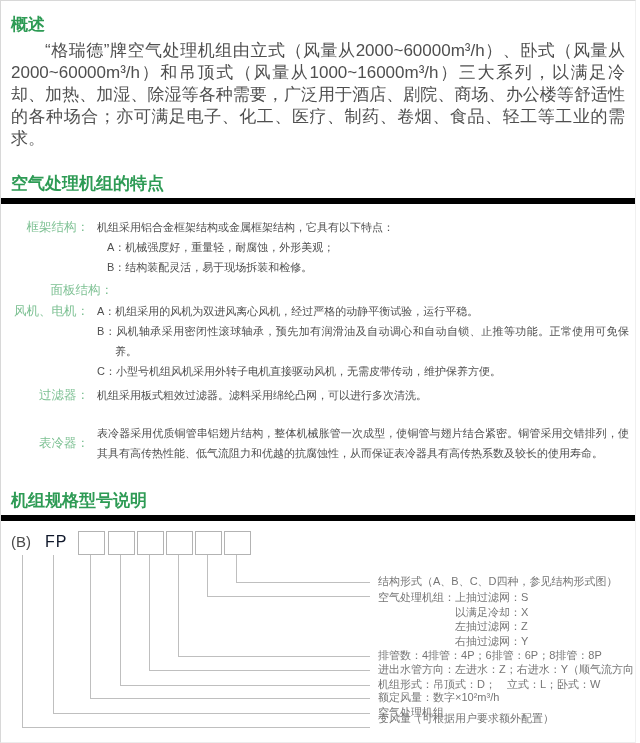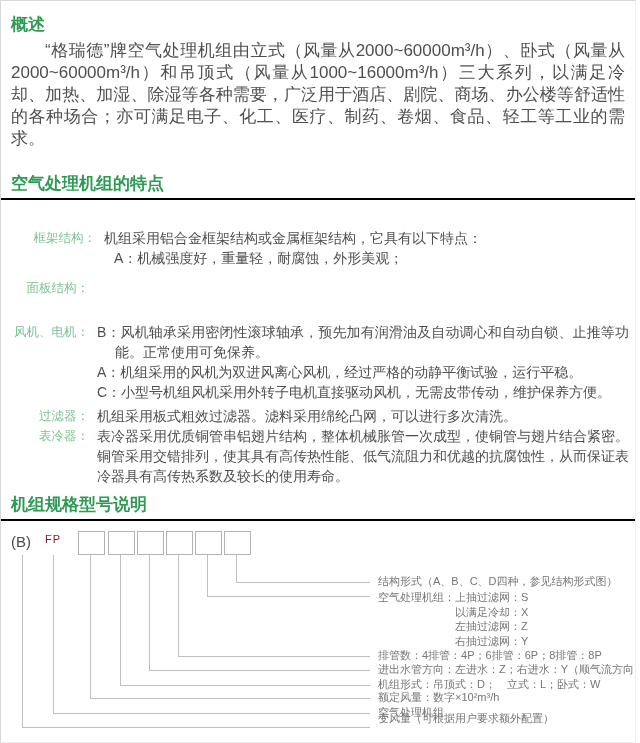--- a/index.html
+++ b/index.html
@@ -8,43 +8,43 @@
     background:#ffffff;overflow:hidden;
     border-top:1px solid #d8d8d8;border-left:1px solid #d8d8d8;
     border-right:1px solid #f0f0f0;border-bottom:1px solid #ececec;
     font-family:"Liberation Sans","DejaVu Sans",sans-serif;color:#4f4f4f;
   }
   .h{
     font-family:"DejaVu Serif","Liberation Serif",serif;
     font-weight:bold;font-size:17px;color:#2e9b55;margin:0;line-height:22px;
   }
   .h-ovr{margin:12px 10px 0 10px;}
-  .h-wrap{border-bottom:2px solid #000000;padding:0 22px 4px 10px;}
+  .h-wrap{border-bottom:6px solid #000000;padding:0 22px 4px 10px;}
   .hw-feat{margin-top:22px;}
-  .hw-model{margin-top:7px;}
+  .hw-model{margin-top:26px;}
   .body-par{
     margin:5px 10px 0 10px;font-size:17px;line-height:22px;color:#4f4f4f;
     text-indent:2em;text-align:justify;
   }
   .sec{display:flex;align-items:flex-start;}
-  .s1{margin-top:28px;padding-left:7px;} .s2{margin-top:10px;} .s3{margin-top:24px;}
-  .s4{margin-top:4px;}  .s5{margin-top:0;}
+  .s1{margin-top:13px;} .s2{margin-top:3px;padding-left:24px;} .s3{margin-top:1px;}
+  .s4{margin-top:4px;}  .s5{margin-top:18px;align-items:center;}
   .sec-label{
     flex:0 0 88px;text-align:right;color:#7cc092;font-size:12.5px;
     line-height:20px;white-space:nowrap;
   }
-  .sec-content{flex:1;margin-left:8px;margin-right:6px;font-size:14px;line-height:20px;}
+  .sec-content{flex:1;margin-left:8px;margin-right:6px;font-size:11px;line-height:20px;}
   .line{min-height:20px;}
   .item{padding-left:18px;text-indent:-18px;text-align:justify;}
   .ind10{margin-left:10px;}
   .plain{text-align:justify;}
   
   .diagram{position:relative;height:228px;margin-top:4px;font-size:11px;color:#757575;}
   .code-b{position:absolute;left:10px;top:8px;font-size:15px;color:#4a4a4a;}
-  .code-fp{position:absolute;left:44px;top:8px;font-size:11px;color:#7f1d1d;letter-spacing:1px;}
+  .code-fp{position:absolute;left:44px;top:8px;font-size:16px;color:#0f172a;letter-spacing:1px;}
   .mbox{position:absolute;top:6px;width:25px;height:22px;border:1px solid #b3b3b3;background:#fff;}
   .conn{position:absolute;top:30px;border-left:1px solid #bfbfbf;border-bottom:1px solid #bfbfbf;}
   .dlabel{position:absolute;left:377px;line-height:15px;white-space:nowrap;}
   .filter-block{display:flex;line-height:14.5px;}
   .filter-head{flex:0 0 auto;}
   .filter-opts div{line-height:14.5px;}
 </style>
 </head>
 <body>
 
@@ -55,34 +55,35 @@
 
   <div class="h-wrap hw-feat">
     <h2 class="h">空气处理机组的特点</h2>
   </div>
 
   <div class="sec s1">
     <div class="sec-label">框架结构：</div>
     <div class="sec-content">
       <div class="line">机组采用铝合金框架结构或金属框架结构，它具有以下特点：</div>
       <div class="line item ind10">A：机械强度好，重量轻，耐腐蚀，外形美观；</div>
+      <div class="line item ind10">B：结构装配灵活，易于现场拆装和检修。</div>
     </div>
   </div>
 
   <div class="sec s2">
     <div class="sec-label">面板结构：</div>
     <div class="sec-content">
     </div>
   </div>
 
   <div class="sec s3">
     <div class="sec-label">风机、电机：</div>
     <div class="sec-content">
+      <div class="line item">A：机组采用的风机为双进风离心风机，经过严格的动静平衡试验，运行平稳。</div>
       <div class="line item">B：风机轴承采用密闭性滚球轴承，预先加有润滑油及自动调心和自动自锁、止推等功能。正常使用可免保养。</div>
-      <div class="line item">A：机组采用的风机为双进风离心风机，经过严格的动静平衡试验，运行平稳。</div>
       <div class="line item">C：小型号机组风机采用外转子电机直接驱动风机，无需皮带传动，维护保养方便。</div>
     </div>
   </div>
 
   <div class="sec s4">
     <div class="sec-label">过滤器：</div>
     <div class="sec-content">
       <div class="line plain">机组采用板式粗效过滤器。滤料采用绵纶凸网，可以进行多次清洗。</div>
     </div>
   </div>

